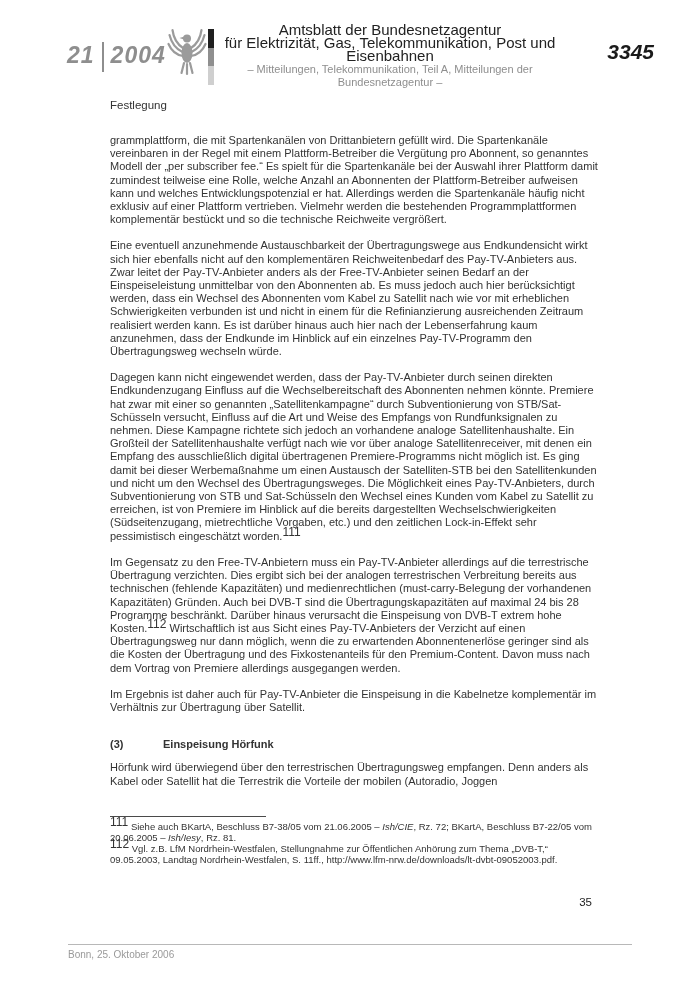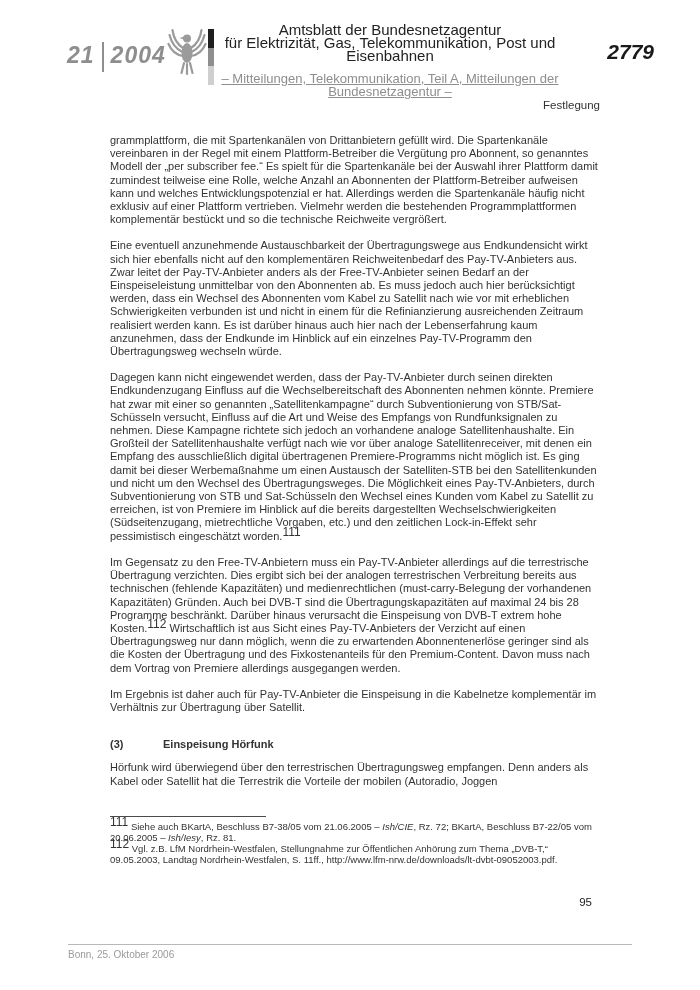--- a/index.html
+++ b/index.html
@@ -8,26 +8,26 @@
 
   
   .issue{position:absolute;left:67px;top:42px;display:flex;align-items:flex-start;gap:7px;
          font-size:23px;font-weight:bold;font-style:italic;color:#8e8e8e;letter-spacing:1px;}
   .issue-divider{width:2px;height:30px;background:#8e8e8e;}
   .eagle-wrap{position:absolute;left:167px;top:25px;width:40px;height:52px;}
   .flag-bar{position:absolute;left:208px;top:29px;width:6px;height:56px;display:flex;flex-direction:column;}
   .flag-bar div{flex:1;}
   .masthead-text{position:absolute;left:210px;top:23px;width:360px;text-align:center;line-height:13px;}
   .mh1,.mh2{font-size:15px;font-weight:normal;color:#222222;}
-  .mh3{font-size:13px;color:#8e8e8e;margin-top:10px;text-decoration:underline;}
+  .mh3{font-size:11px;color:#8e8e8e;margin-top:1px;}
   .page-code{position:absolute;left:592px;top:40px;width:62px;font-size:21px;font-weight:bold;
              font-style:italic;color:#1a1a1a;text-align:right;}
 
   
-  .doc-title{position:absolute;left:110px;top:99px;width:490px;text-align:right;
+  .doc-title{position:absolute;left:110px;top:99px;width:490px;text-align:left;
              font-size:11.5px;color:#333333;}
 
   
   .content{position:absolute;left:110px;top:126px;width:490px;
            font-size:11px;line-height:13.2px;text-align:left;}
   .content p{margin:8px 0 13px 0;}
   .para{hyphens:manual;}
   .heading{font-weight:bold;margin:24px 0 10px 0 !important;display:flex;}
   .hnum{display:inline-block;width:53px;flex:0 0 53px;}
   sup{font-size:12px;line-height:0;vertical-align:4px;}
@@ -80,21 +80,21 @@
     <div style="background:#8f8f8f;"></div>
     <div style="background:#cfcfcf;"></div>
   </div>
 
   <div class="masthead-text">
     <div class="mh1">Amtsblatt der Bundesnetzagentur</div>
     <div class="mh2">für Elektrizität, Gas, Telekommunikation, Post und Eisenbahnen</div>
     <div class="mh3">– Mitteilungen, Telekommunikation, Teil A, Mitteilungen der Bundesnetzagentur –</div>
   </div>
 
-  <div class="page-code">2779</div>
+  <div class="page-code">3345</div>
 
   <div class="doc-title">Festlegung</div>
 
   <div class="content" id="content">
       <p class="para"><span>grammplattform, die mit Spartenkanälen von Drittanbietern gefüllt wird. Die Spartenkanäle vereinbaren in der Regel mit einem Plattform-Betreiber die Vergütung pro Abonnent, so ge­nanntes Modell der „per subscriber fee.“ Es spielt für die Spartenkanäle bei der Auswahl ih­rer Plattform damit zumindest teilweise eine Rolle, welche Anzahl an Abonnenten der Platt­form-Betreiber aufweisen kann und welches Entwicklungspotenzial er hat. Allerdings werden die Spartenkanäle häufig nicht exklusiv auf einer Plattform vertrieben. Vielmehr werden die bestehenden Programmplattformen komplementär bestückt und so die technische Reichwei­te vergrößert.</span></p>
       <p class="para"><span>Eine eventuell anzunehmende Austauschbarkeit der Übertragungswege aus Endkundensicht wirkt sich hier ebenfalls nicht auf den komplementären Reichweitenbedarf des Pay-TV-Anbieters aus. Zwar leitet der Pay-TV-Anbieter anders als der Free-TV-Anbieter seinen Be­darf an der Einspeiseleistung unmittelbar von den Abonnenten ab. Es muss jedoch auch hier berücksichtigt werden, dass ein Wechsel des Abonnenten vom Kabel zu Satellit nach wie vor mit erheblichen Schwierigkeiten verbunden ist und nicht in einem für die Refinianzierung ausreichenden Zeitraum realisiert werden kann. Es ist darüber hinaus auch hier nach der Lebenserfahrung kaum anzunehmen, dass der Endkunde im Hinblick auf ein einzelnes Pay-TV-Programm den Übertragungsweg wechseln würde.</span></p>
       <p class="para"><span>Dagegen kann nicht eingewendet werden, dass der Pay-TV-Anbieter durch seinen direkten Endkundenzugang Einfluss auf die Wechselbereitschaft des Abonnenten nehmen könnte. Premiere hat zwar mit einer so genannten „Satellitenkampagne“ durch Subventionierung von STB/Sat-Schüsseln versucht, Einfluss auf die Art und Weise des Empfangs von Rundfunk­signalen zu nehmen. Diese Kampagne richtete sich jedoch an vorhandene analoge Satelli­tenhaushalte. Ein Großteil der Satellitenhaushalte verfügt nach wie vor über analoge Satelli­tenreceiver, mit denen ein Empfang des ausschließlich digital übertragenen Premiere-Programms nicht möglich ist. Es ging damit bei dieser Werbemaßnahme um einen Aus­tausch der Satelliten-STB bei den Satellitenkunden und nicht um den Wechsel des Übertra­gungsweges. Die Möglichkeit eines Pay-TV-Anbieters, durch Subventionierung von STB und Sat-Schüsseln den Wechsel eines Kunden vom Kabel zu Satellit zu erreichen, ist von Pre­miere im Hinblick auf die bereits dargestellten Wechselschwierigkeiten (Südseitenzugang, mietrechtliche Vorgaben, etc.) und den zeitlichen Lock-in-Effekt sehr pessimistisch einge­schätzt worden.</span><sup>111</sup></p>
       <p class="para"><span>Im Gegensatz zu den Free-TV-Anbietern muss ein Pay-TV-Anbieter allerdings auf die ter­restrische Übertragung verzichten. Dies ergibt sich bei der analogen terrestrischen Verbrei­tung bereits aus technischen (fehlende Kapazitäten) und medienrechtlichen (must-carry-Belegung der vorhandenen Kapazitäten) Gründen. Auch bei DVB-T sind die Übertragungs­kapazitäten auf maximal 24 bis 28 Programme beschränkt. Darüber hinaus verursacht die Einspeisung von DVB-T extrem hohe Kosten.</span><sup>112</sup><span> Wirtschaftlich ist aus Sicht eines Pay-TV-Anbieters der Verzicht auf einen Übertragungsweg nur dann möglich, wenn die zu erwarten­den Abonnentenerlöse geringer sind als die Kosten der Übertragung und des Fixkostenan­teils für den Premium-Content. Davon muss nach dem Vortrag von Premiere allerdings aus­gegangen werden.</span></p>
       <p class="para"><span>Im Ergebnis ist daher auch für Pay-TV-Anbieter die Einspeisung in die Kabelnetze komple­mentär im Verhältnis zur Übertragung über Satellit.</span></p>
       <p class="heading">
@@ -105,17 +105,17 @@
     </div>
 
   <div class="footnotes">
     <div class="fn-rule"></div>
     <div id="footnotes-list">
         <div class="fn"><sup>111</sup> <span>Siehe auch BKartA, Beschluss B7-38/05 vom 21.06.2005 – </span><span class="it">Ish/CIE</span><span>, Rz. 72; BKartA, Beschluss B7-22/05 vom 20.06.2005 – </span><span class="it">Ish/Iesy</span><span>, Rz. 81.</span></div>
         <div class="fn"><sup>112</sup> <span>Vgl. z.B. LfM Nordrhein-Westfalen, Stellungnahme zur Öffentlichen Anhörung zum Thema „DVB-T,“ 09.05.2003, Landtag Nordrhein-Westfalen, S. 11ff., http://www.lfm-nrw.de/downloads/lt-dvbt-09052003.pdf.</span></div>
       </div>
   </div>
 
-  <div class="page-number">95</div>
+  <div class="page-number">35</div>
   <div class="footer-rule"></div>
   <div class="footer-text">Bonn, 25. Oktober 2006</div>
 
 </div>
 
 </body></html>

